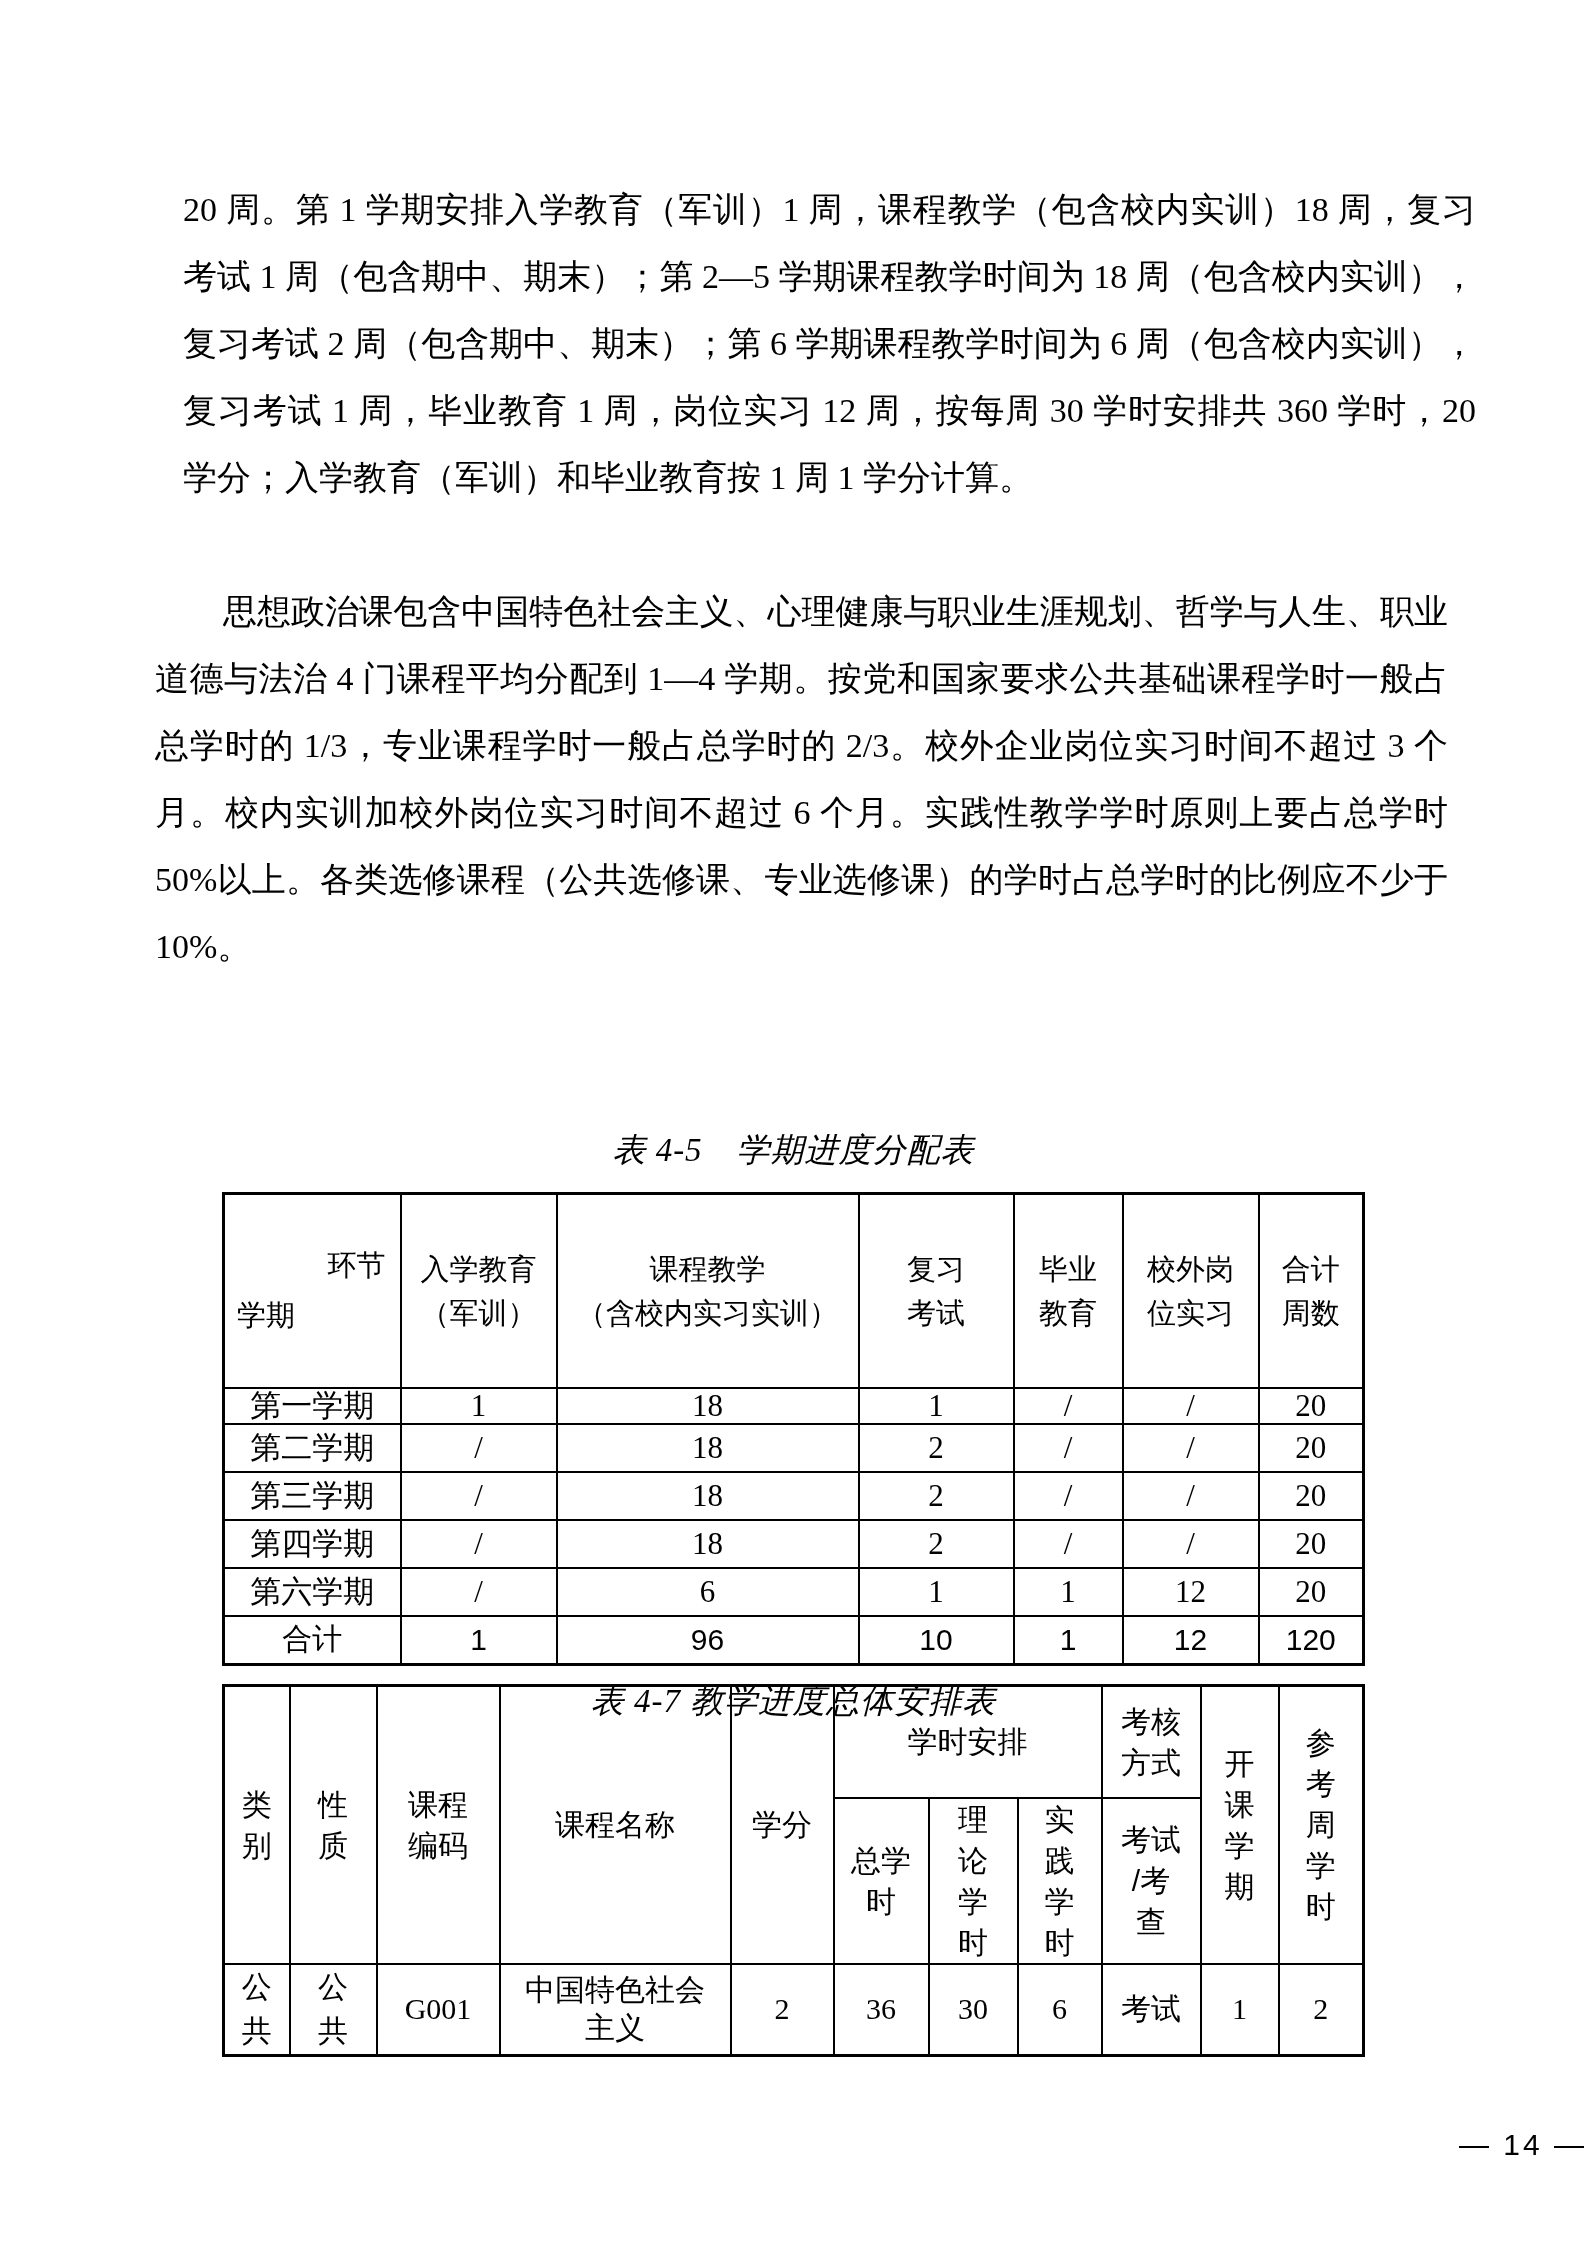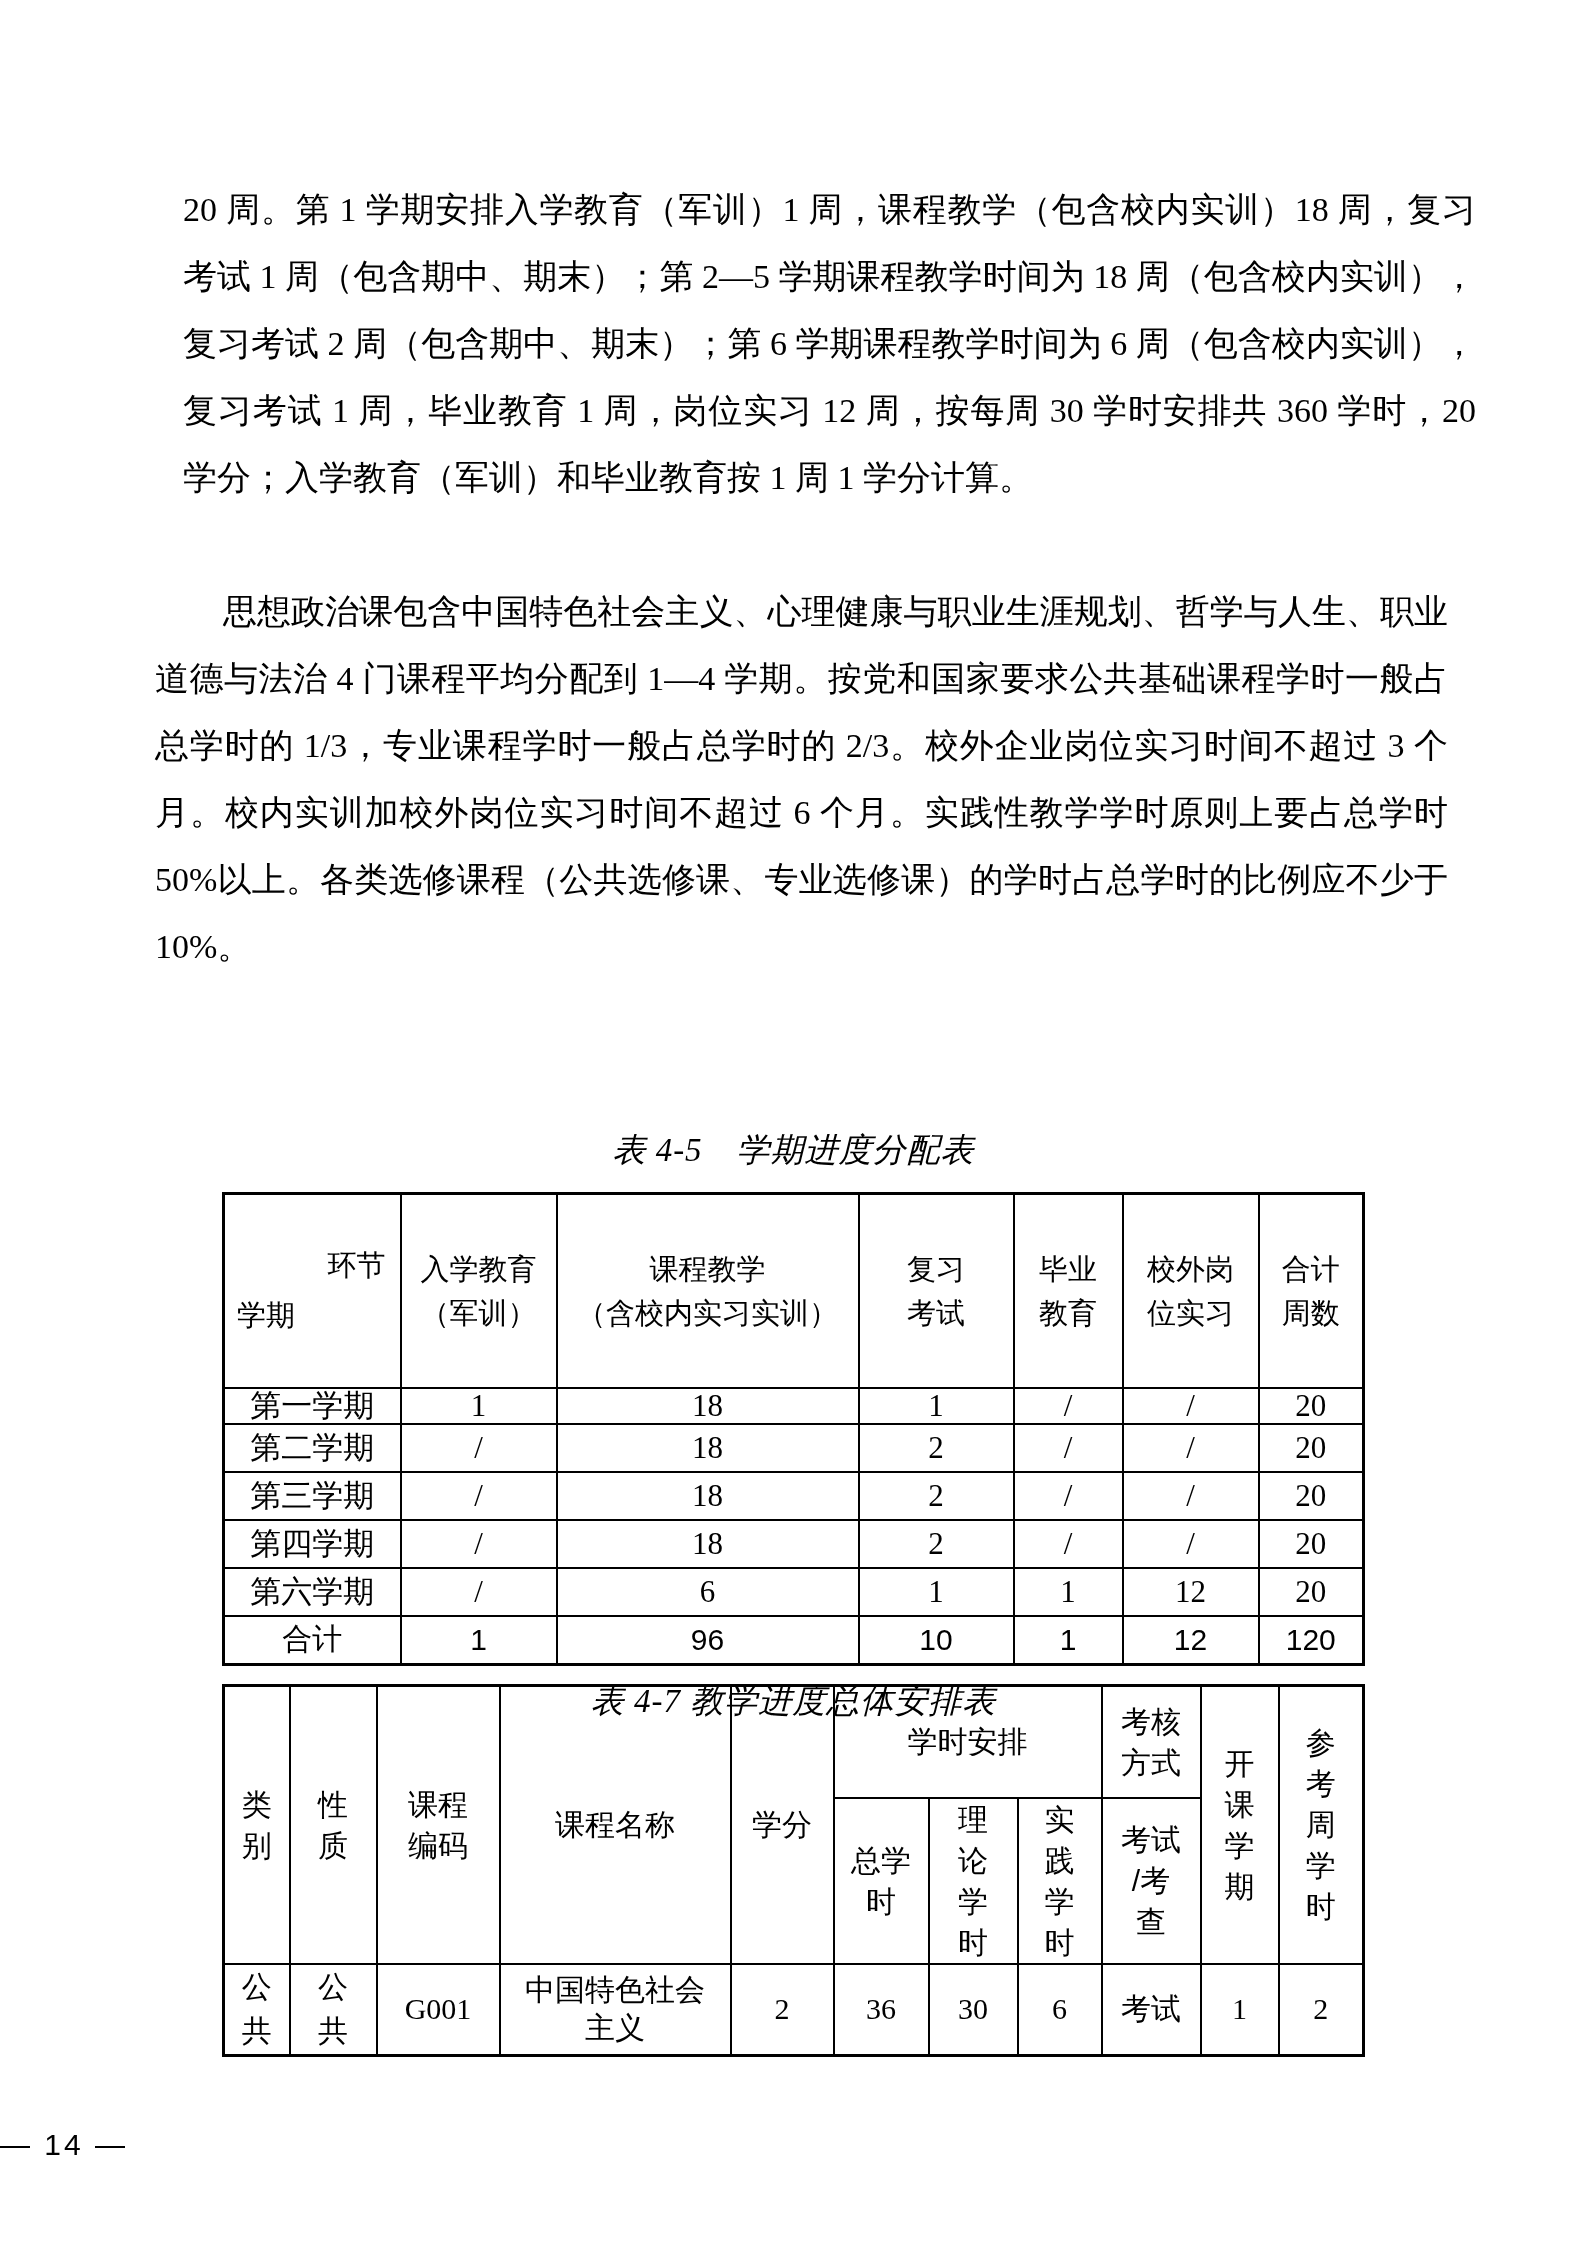--- a/index.html
+++ b/index.html
@@ -45,21 +45,21 @@
   }
   .corner .c-top{text-align:right;padding:4px 14px 0 0;}
   .corner .c-bot{text-align:left;padding:0 0 6px 12px;}
   .t47 .hdr{font-size:30px;line-height:41px;}
   .t47-data td{font-size:30px;line-height:38px;}
   .t47-data .heiti{
     font-family:"Liberation Sans","DejaVu Sans",sans-serif;
     font-weight:500;line-height:44px;
   }
   .page-num{
-    position:absolute;left:0;width:1587px;text-align:left;
+    position:absolute;left:0;width:1587px;text-align:right;
     font-family:"Liberation Sans","DejaVu Sans",sans-serif;
     font-size:30px;letter-spacing:3px;
   }
 </style>
 </head>
 <body>
 
 <div class="para" style="top:176px;margin-left:28px;">20 周。第 1 学期安排入学教育（军训）1 周，课程教学（包含校内实训）18 周，复习考试 1 周（包含期中、期末）；第 2—5 学期课程教学时间为 18 周（包含校内实训），复习考试 2 周（包含期中、期末）；第 6 学期课程教学时间为 6 周（包含校内实训），复习考试 1 周，毕业教育 1 周，岗位实习 12 周，按每周 30 学时安排共 360 学时，20 学分；入学教育（军训）和毕业教育按 1 周 1 学分计算。</div>
 <div class="para indent" style="top:578px;">思想政治课包含中国特色社会主义、心理健康与职业生涯规划、哲学与人生、职业道德与法治 4 门课程平均分配到 1—4 学期。按党和国家要求公共基础课程学时一般占总学时的 1/3，专业课程学时一般占总学时的 2/3。校外企业岗位实习时间不超过 3 个月。校内实训加校外岗位实习时间不超过 6 个月。实践性教学学时原则上要占总学时 50%以上。各类选修课程（公共选修课、专业选修课）的学时占总学时的比例应不少于 10%。</div>
 

